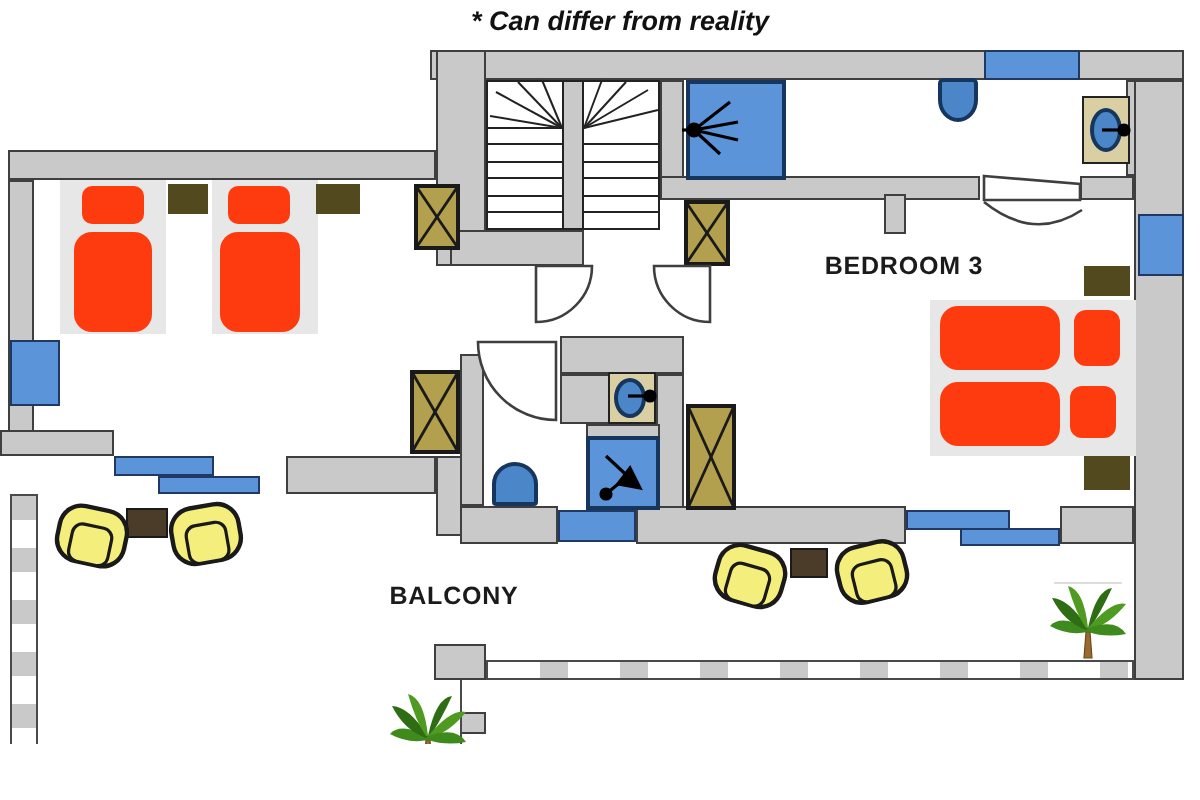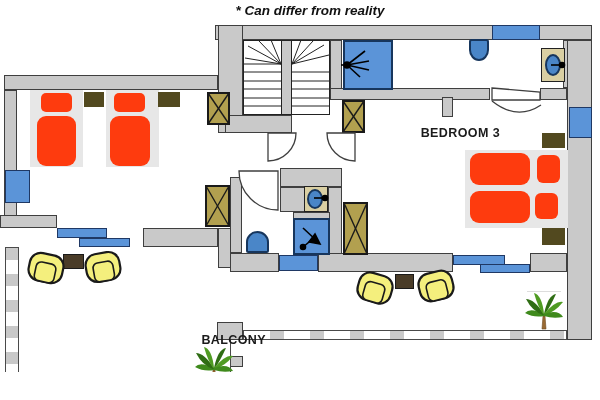--- a/index.html
+++ b/index.html
@@ -11,21 +11,21 @@
   .shower{background:#5b94d8;border:2px solid #17365d;z-index:2;}
   .bedbase{background:#e7e7e7;z-index:2;}
   .red{background:#fe3b0e;z-index:3;}
   .wardrobe{background:#b2a04f;border:2px solid #1a1a1a;z-index:3;}
   .nightstand{background:#52491f;z-index:3;}
   .table{background:#4a3c28;border:1px solid #1a1a1a;z-index:3;}
   .toilet{background:#4a86c8;border:2px solid #17365d;z-index:3;}
   .sinkbox{background:#d9cfa3;border:1px solid #222;z-index:3;}
   .sinkbowl{background:#4a86c8;border:2px solid #17365d;border-radius:50%;z-index:4;}
   .rail{border:1px solid #4a4a4a;z-index:2;}
-  .label{font-weight:bold;font-size:12.5px;color:#1b1b1b;letter-spacing:.4px;text-align:right;z-index:6;}
+  .label{font-weight:bold;font-size:12.5px;color:#1b1b1b;letter-spacing:.4px;text-align:center;z-index:6;}
   .note{font-style:italic;font-weight:bold;font-size:13.5px;color:#111;text-align:center;z-index:6;}
   #lines{position:absolute;left:0;top:0;z-index:5;}
 </style>
 </head>
 <body>
 
 <div id="plan">
 
   <div class="abs wall" style="left:215px;top:25px;width:377px;height:15px;"></div>
   <div class="abs wall" style="left:567px;top:40px;width:25px;height:300px;"></div>
@@ -186,14 +186,14 @@
     <use href="#chair" transform="translate(85,252) rotate(-10,18,15)"></use>
     <use href="#chair" transform="translate(357,273) rotate(16,18,15)"></use>
     <use href="#chair" transform="translate(418,271) rotate(-14,18,15)"></use>
 
     <use href="#palm" transform="translate(524,291)"></use>
     <use href="#palm" transform="translate(194,345)"></use>
   </svg>
 
   <div class="abs note" style="left:220px;top:3px;width:180px;">* Can differ from reality</div>
   <div class="abs label" style="left:404px;top:126px;width:96px;">BEDROOM 3</div>
-  <div class="abs label" style="left:188px;top:291px;width:78px;margin-top:42px;">BALCONY</div>
+  <div class="abs label" style="left:188px;top:291px;width:78px;">BALCONY</div>
 </div>
 
 </body></html>

